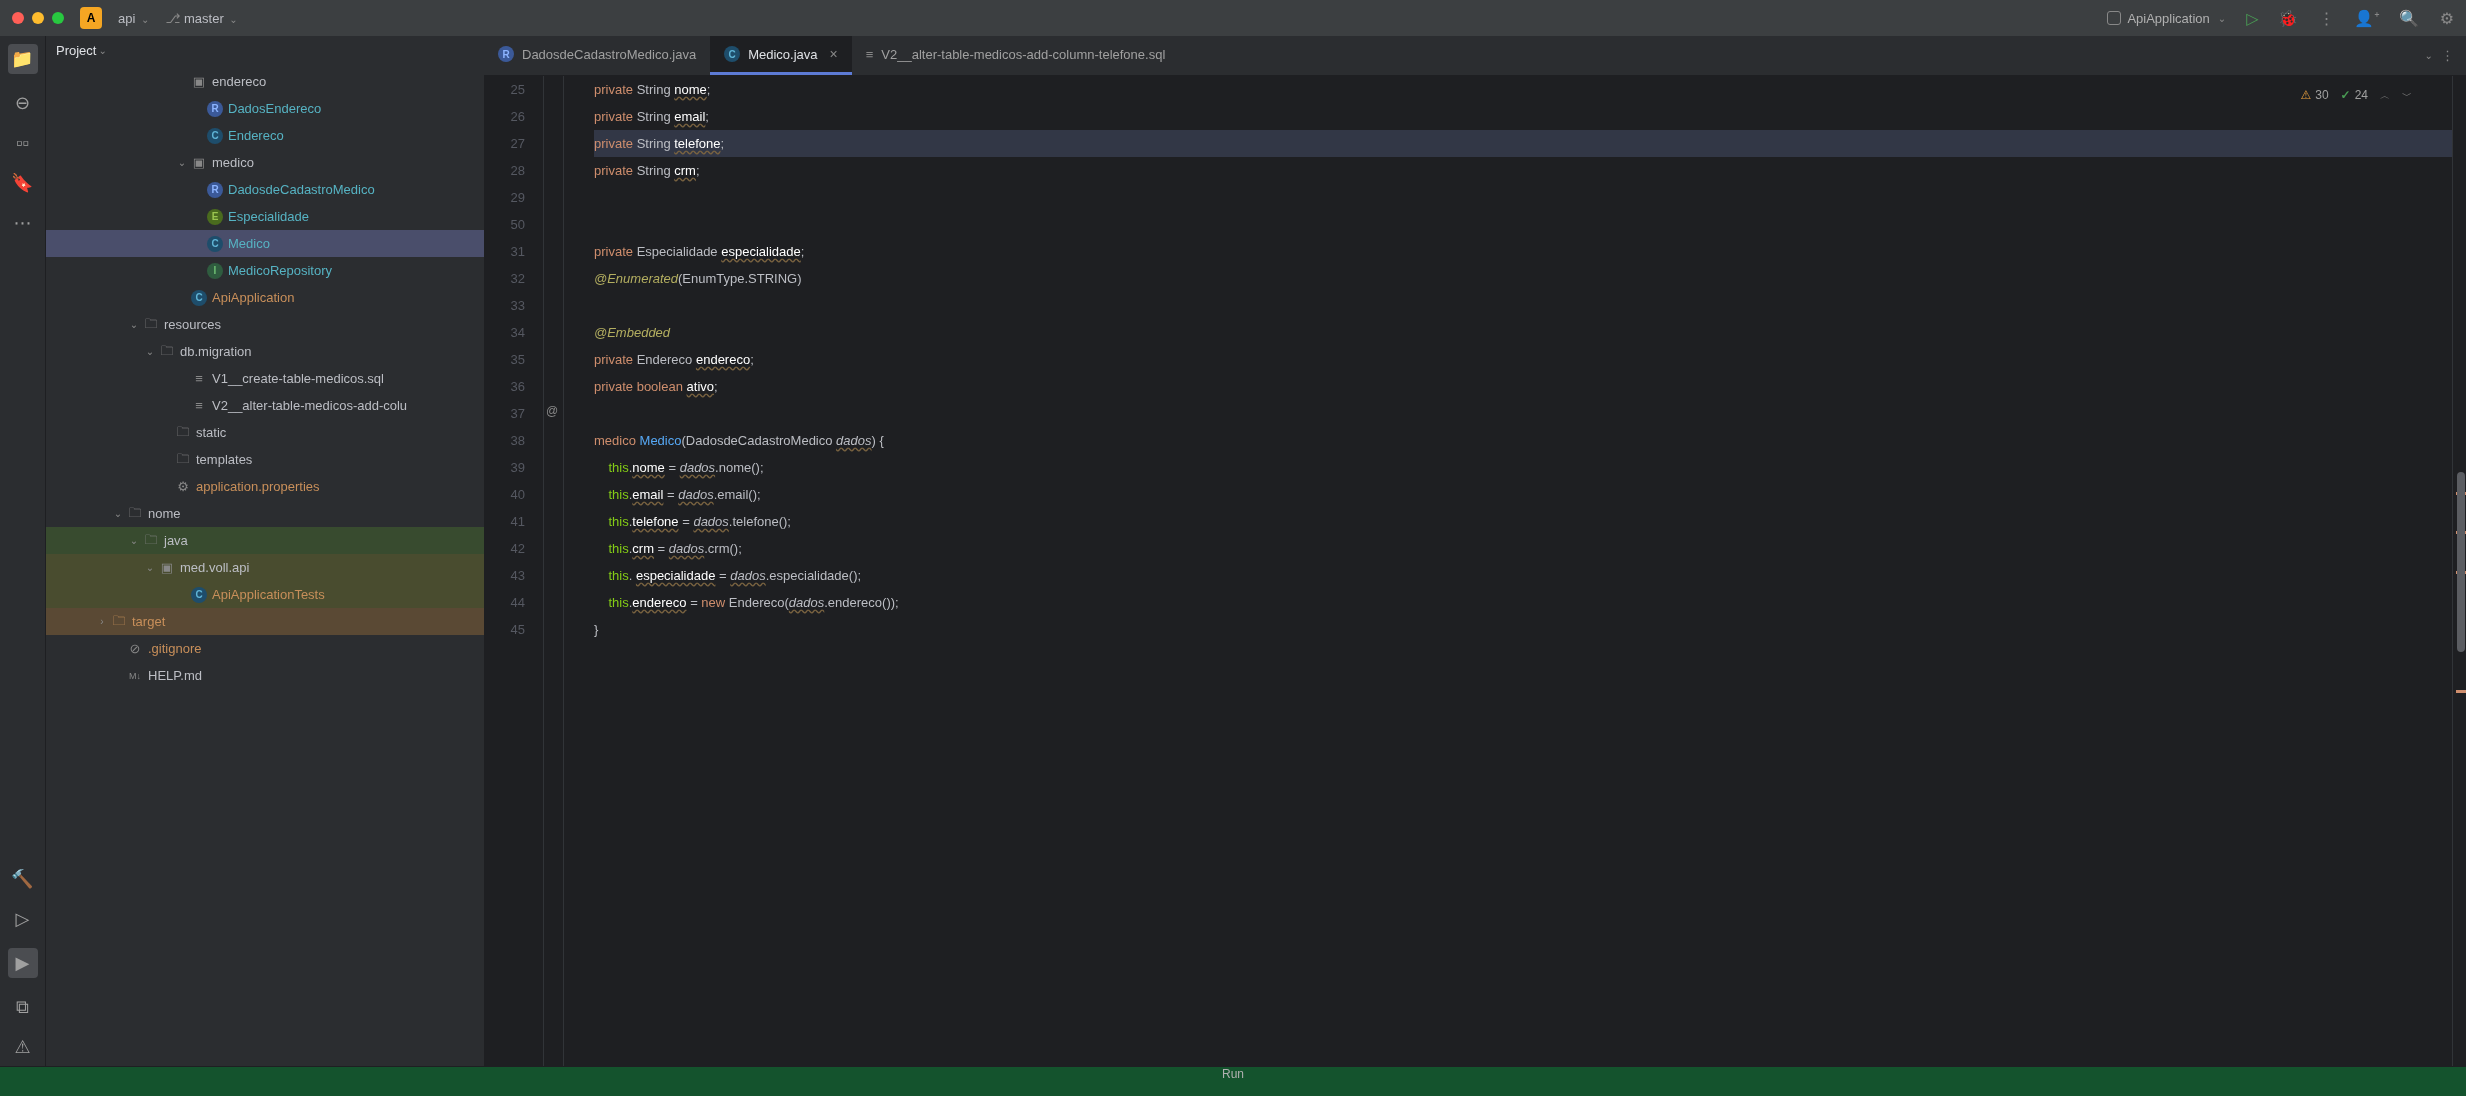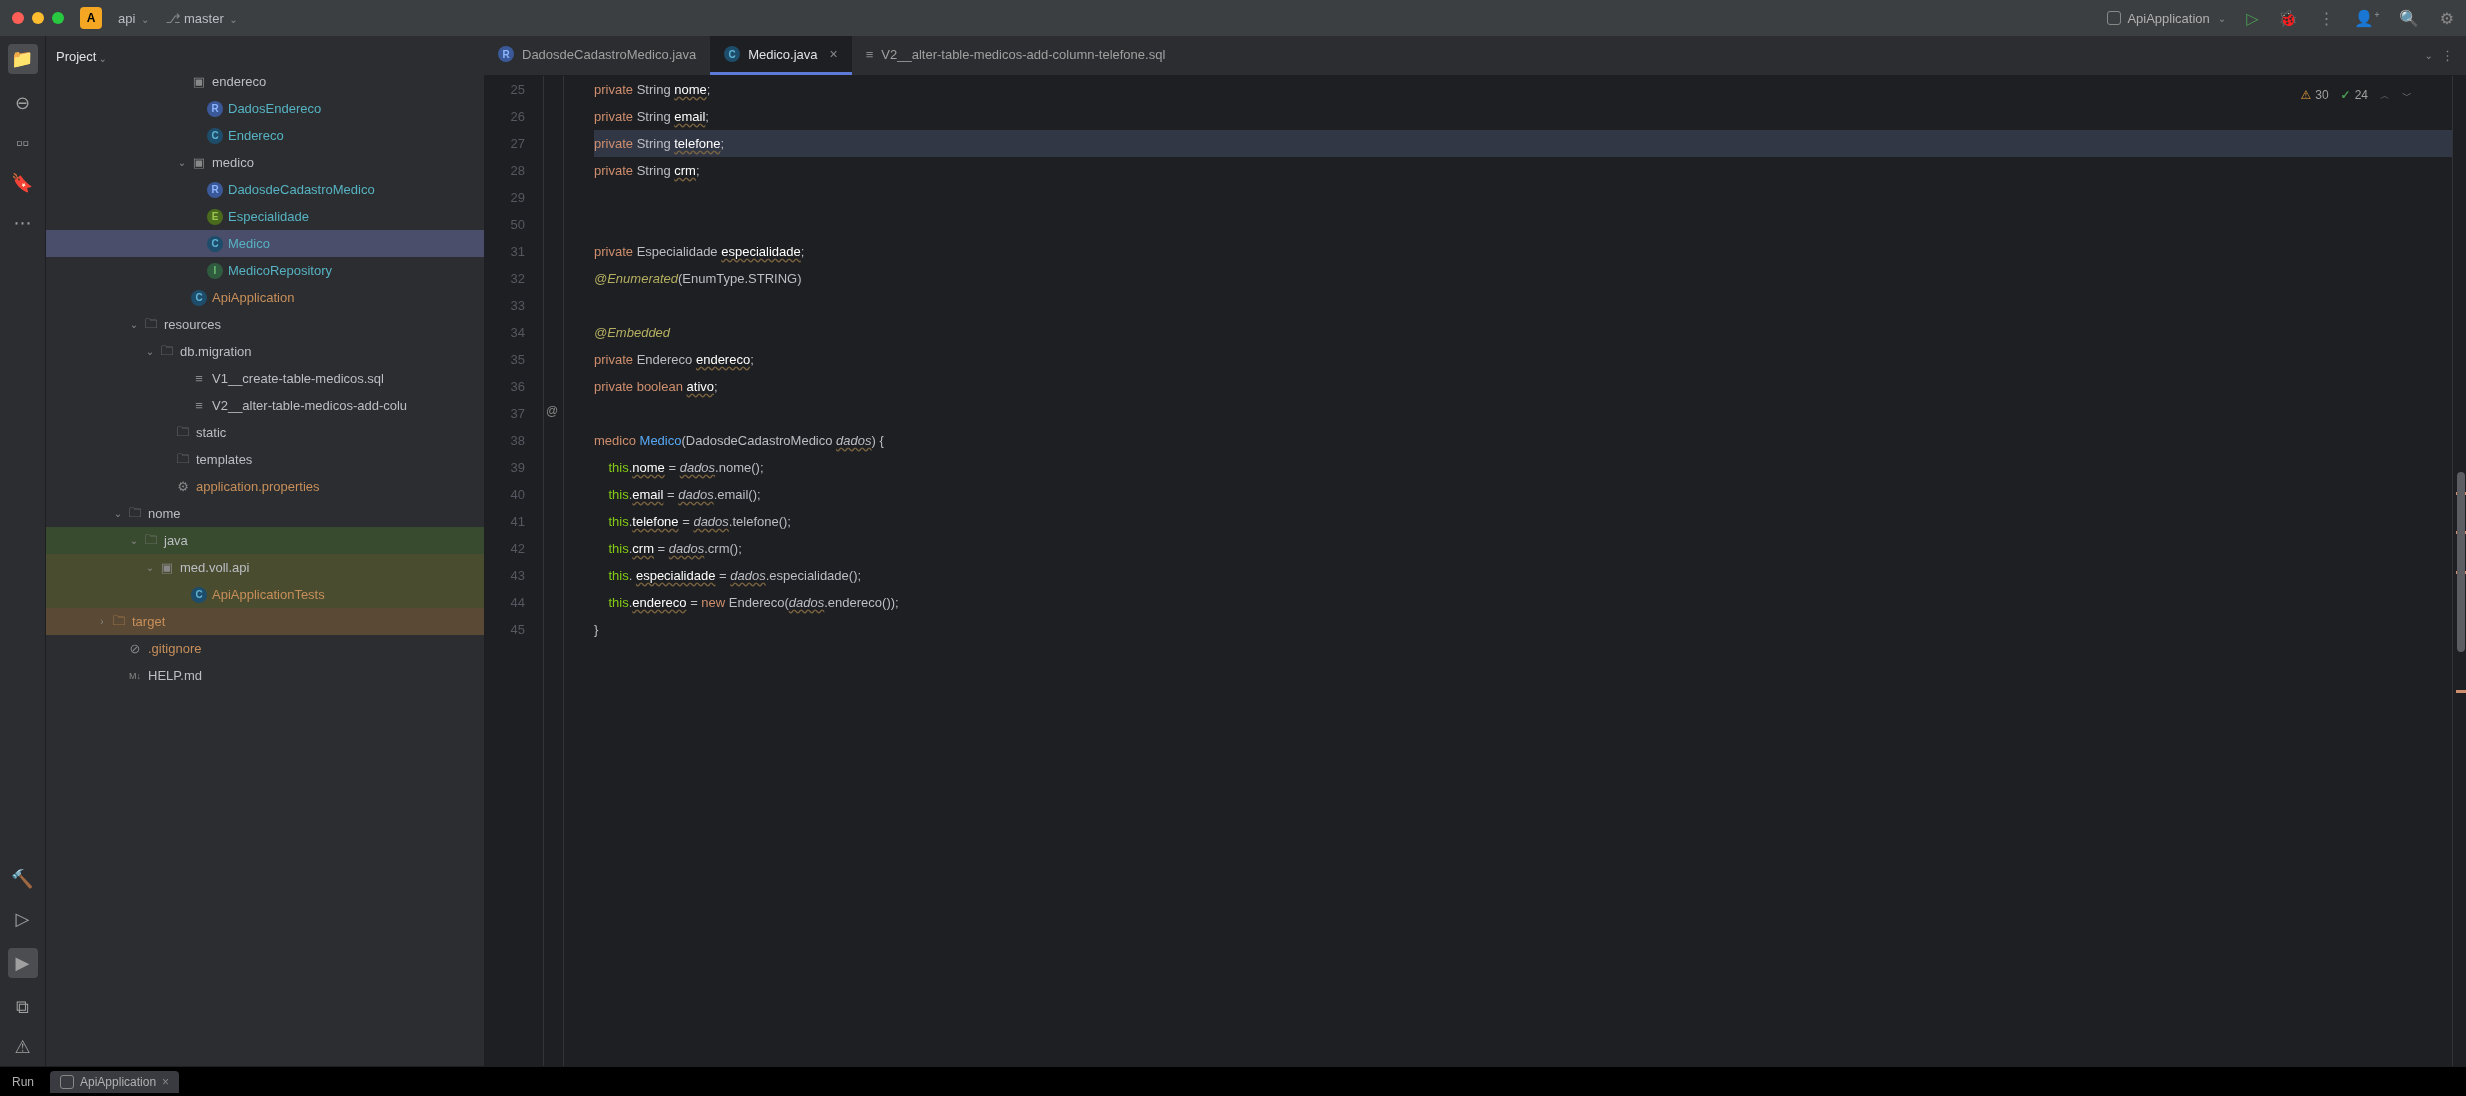--- a/index.html
+++ b/index.html
@@ -20,21 +20,21 @@
 .title-icon.green { color: #499c54; }
 
 .main-area { display: flex; height: calc(100vh - 36px - 30px); }
 
 .left-rail { width: 46px; background: #2b2d30; border-right: 1px solid #1e1f22; display: flex; flex-direction: column; align-items: center; padding-top: 8px; gap: 18px; }
 .rail-icon { width: 22px; height: 22px; display: flex; align-items: center; justify-content: center; color: #a0a0a0; font-size: 18px; cursor: pointer; }
 .rail-icon.active { background: #4b4d51; border-radius: 4px; padding: 4px; width: 30px; height: 30px; }
 .rail-bottom { margin-top: auto; margin-bottom: 8px; display: flex; flex-direction: column; gap: 18px; align-items: center; }
 
 .project-panel { width: 438px; background: #2b2d30; display: flex; flex-direction: column; }
-.panel-header { height: 28px; padding: 0 10px; display: flex; align-items: flex-end; font-weight: 500; color: #dfe1e5; gap: 0; }
+.panel-header { height: 28px; padding: 0 10px; display: flex; align-items: center; font-weight: 500; color: #dfe1e5; gap: 0; }
 .tree { flex: 1; overflow-y: auto; padding: 4px 0; }
 .tree-row { height: 27px; display: flex; align-items: center; cursor: pointer; white-space: nowrap; overflow: hidden; }
 .tree-row.selected { background: #4a4e6b; }
 .tree-row.highlight1 { background: #384b2f; }
 .tree-row.highlight2 { background: #494c2f; }
 .tree-row.highlight3 { background: #5a4934; }
 .tree-arrow { width: 16px; display: inline-flex; justify-content: center; color: #888; font-size: 10px; }
 .tree-icon { width: 18px; display: inline-flex; justify-content: center; margin-right: 4px; }
 .tree-label { color: #bcbec4; }
 .tree-label.orange { color: #c88f5a; }
@@ -75,21 +75,21 @@
 
 .status-badges { position: absolute; top: 6px; right: 40px; display: flex; gap: 12px; align-items: center; color: #a0a0a0; font-size: 12px; z-index: 5; }
 .badge-warn::before { content: "⚠"; color: #f2a53f; margin-right: 4px; }
 .badge-ok::before { content: "✓"; color: #499c54; margin-right: 4px; font-weight: bold; }
 .nav-btn { color: #888; font-size: 10px; cursor: pointer; }
 
 .scroll-track { width: 14px; background: #1e1f22; position: relative; border-left: 1px solid #313438; }
 .scroll-mark { position: absolute; right: 0; width: 10px; height: 3px; background: #cf8e6d; }
 .scroll-thumb { position: absolute; right: 1px; width: 8px; background: #5b5d62; border-radius: 4px; top: 40%; height: 180px; }
 
-.bottom-bar { height: 30px; background: #000000; border-top: 1px solid #1e1f22; display: flex; align-items: center; padding: 0 12px; gap: 16px; color: #b0b0b0; font-size: 12px; }
+.bottom-bar { height: 30px; background: #14532d; border-top: 1px solid #1e1f22; display: flex; align-items: center; padding: 0 12px; gap: 16px; color: #b0b0b0; font-size: 12px; flex-direction: column; }
 .bb-tab { padding: 4px 10px; display: flex; align-items: center; gap: 6px; }
 .bb-tab.active { background: #393b40; border-radius: 4px 4px 0 0; }
 
 .at-icon { position: absolute; left: 2px; top: calc(27px * 12 + 4px); color: #888; font-size: 12px; }
 </style>
 </head>
 <body>
 
 <div class="titlebar">
   <div class="traffic-lights">

